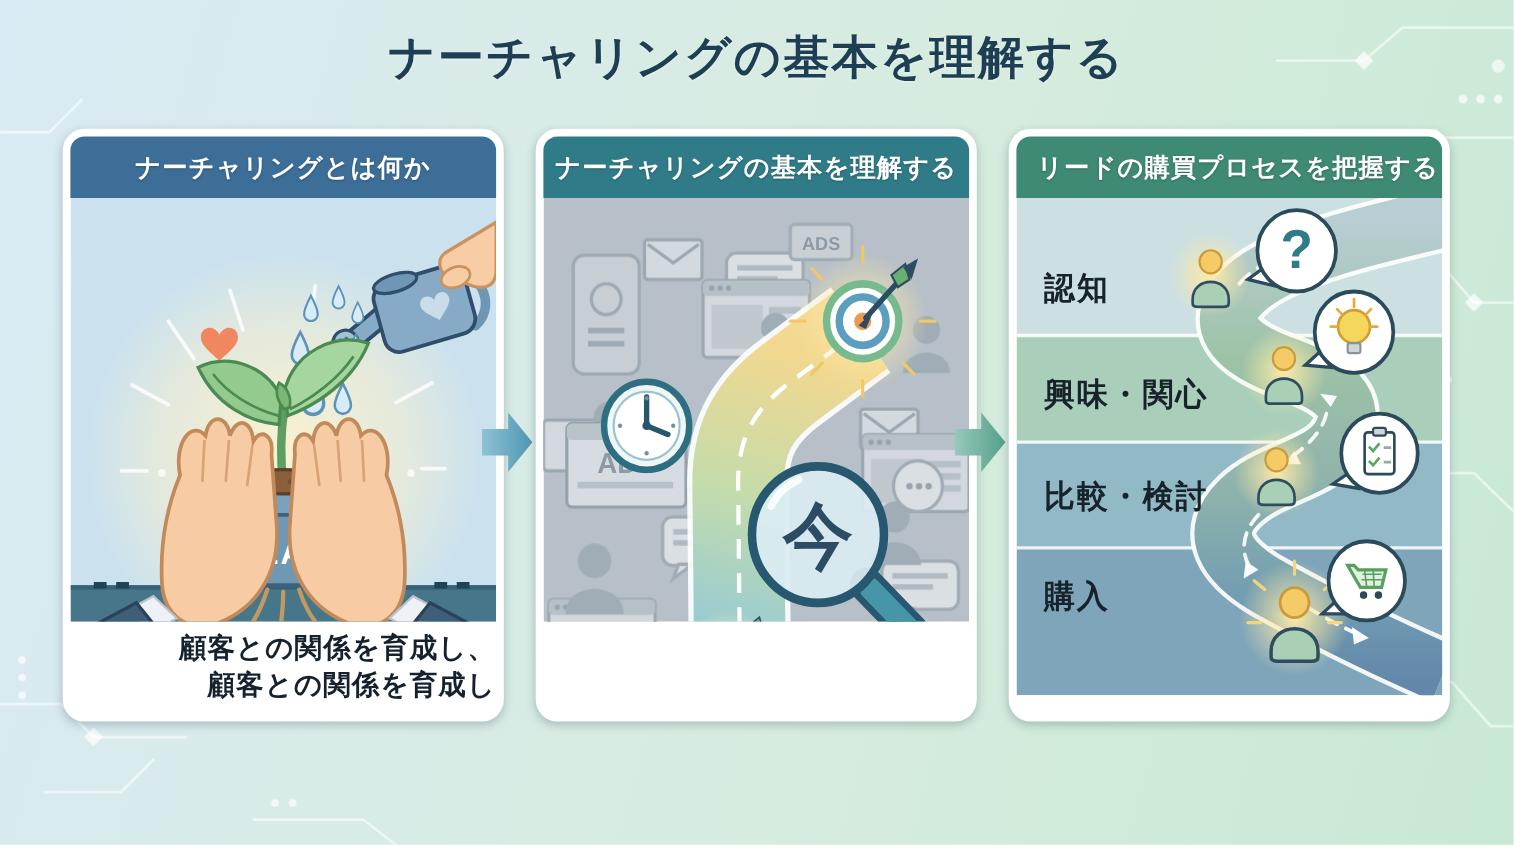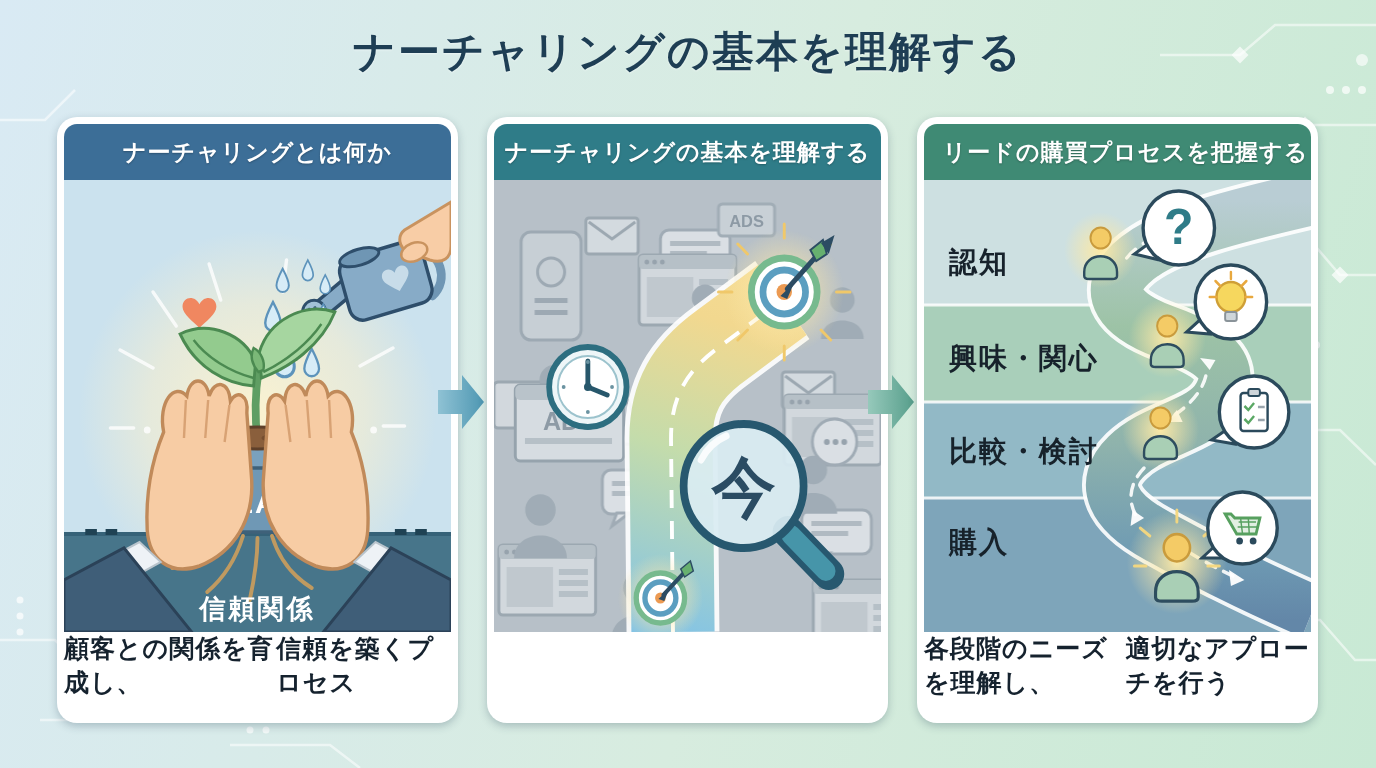--- a/index.html
+++ b/index.html
@@ -8,39 +8,39 @@
     font-family:"Liberation Sans","DejaVu Sans",sans-serif;
     background:linear-gradient(105deg,#d9eaf4 0%,#d7ecdf 55%,#c8e9d4 100%);
   }
   .deco{position:absolute;left:0;top:0;pointer-events:none;}
   .main-title{
     position:absolute;top:24px;left:0;width:1376px;text-align:center;
     font-size:42px;font-weight:bold;color:#1e3e54;letter-spacing:2px;
     text-shadow:0 1px 2px rgba(255,255,255,.5);
   }
   .card{
-    position:absolute;top:117px;width:401px;height:606px;background:#ffffff;
+    position:absolute;top:117px;width:401px;height:539px;background:#ffffff;
     border-radius:20px;box-shadow:0 3px 9px rgba(40,70,90,.28);
     padding:7px;box-sizing:border-box;display:flex;flex-direction:column;
   }
   .card1{left:57px;} .card2{left:487px;} .card3{left:917px;}
   .card-header{
     height:56px;flex:0 0 56px;border-radius:13px 13px 0 0;color:#ffffff;
     display:flex;align-items:center;justify-content:center;
     font-size:23px;font-weight:bold;letter-spacing:1px;
     text-shadow:0 1px 2px rgba(0,0,0,.25);
   }
   .card1 .card-header{background:#3c6e97;}
   .card2 .card-header{background:#2f7c88;}
   .card3 .card-header{background:#3f8a74;padding-left:16px;}
   .card-body{flex:1 1 auto;position:relative;overflow:hidden;text-align:center;}
   .card-body svg{display:block;}
   .card-caption{
     height:84px;flex:0 0 84px;background:#ffffff;border-radius:0 0 13px 13px;
-    display:flex;flex-direction:row;align-items:flex-start;justify-content:center;
+    display:flex;flex-direction:column;align-items:flex-end;justify-content:center;
     font-size:25px;font-weight:bold;color:#15222e;line-height:1.35;letter-spacing:1px;
   }
   .flow-arrow{position:absolute;top:373px;width:46px;height:58px;}
   .fa1{left:438px;} .fa2{left:868px;}
 </style>
 </head>
 <body>
 
 <svg class="deco" width="1376" height="768" viewBox="0 0 1376 768">
   <g stroke="#ffffff" stroke-width="2.5" fill="none" opacity="0.55">
@@ -187,21 +187,21 @@
         <path d="M103 252 C97 222 114 202 127 216 C130 196 147 196 150 216 C156 199 170 201 172 221 C179 209 191 215 189 233 L194 300 C196 340 176 372 140 386 C110 396 88 380 86 350 C84 310 91 280 103 252 Z" fill="#f7cca4" stroke="#c08a5a" stroke-width="3.5"></path>
         <path d="M126 220 L124 258 M149 220 L146 258 M171 225 L166 262" stroke="#d8a274" stroke-width="2.5" fill="none"></path>
         <polygon points="55,374 78,362 100,382 74,396" fill="#eef2f6" stroke="#b9c4cc" stroke-width="2"></polygon>
         <path d="M0 400 L62 368 L132 452 L0 452 Z" fill="#3f5e78" stroke="#2b4258" stroke-width="3"></path>
       </g>
       <text x="200" y="438" text-anchor="middle" font-size="27" font-weight="bold" fill="#ffffff" letter-spacing="3">信頼関係</text>
     </svg>
   </div>
   <div class="card-caption">
     <div>顧客との関係を育成し、</div>
-    <div>信頼を築くプロセス</div>
+    <div>顧客との関係を育成し</div>
   </div>
 </div>
 
 <svg class="flow-arrow fa1" viewBox="0 0 46 58">
   <defs>
       <linearGradient id="a1g" x1="0" y1="0" x2="1" y2="0">
     <stop offset="0%" stop-color="#8fc2d4"></stop>
         <stop offset="100%" stop-color="#4e97b2"></stop>
   </linearGradient>
     </defs>
@@ -474,17 +474,13 @@
         <circle cx="327" cy="361" r="3.5" fill="#2b4a5c"></circle>
         <circle cx="341" cy="361" r="3.5" fill="#2b4a5c"></circle>
       </g>
 
       <text x="26" y="92" font-size="29" font-weight="bold" fill="#17222b" letter-spacing="2">認知</text>
       <text x="26" y="188" font-size="29" font-weight="bold" fill="#17222b" letter-spacing="2">興味・関心</text>
       <text x="26" y="281" font-size="29" font-weight="bold" fill="#17222b" letter-spacing="2">比較・検討</text>
       <text x="26" y="372" font-size="29" font-weight="bold" fill="#17222b" letter-spacing="2">購入</text>
     </svg>
   </div>
-  <div class="card-caption">
-    <div>各段階のニーズを理解し、</div>
-    <div>適切なアプローチを行う</div>
-  </div>
 </div>
 
 </body></html>

